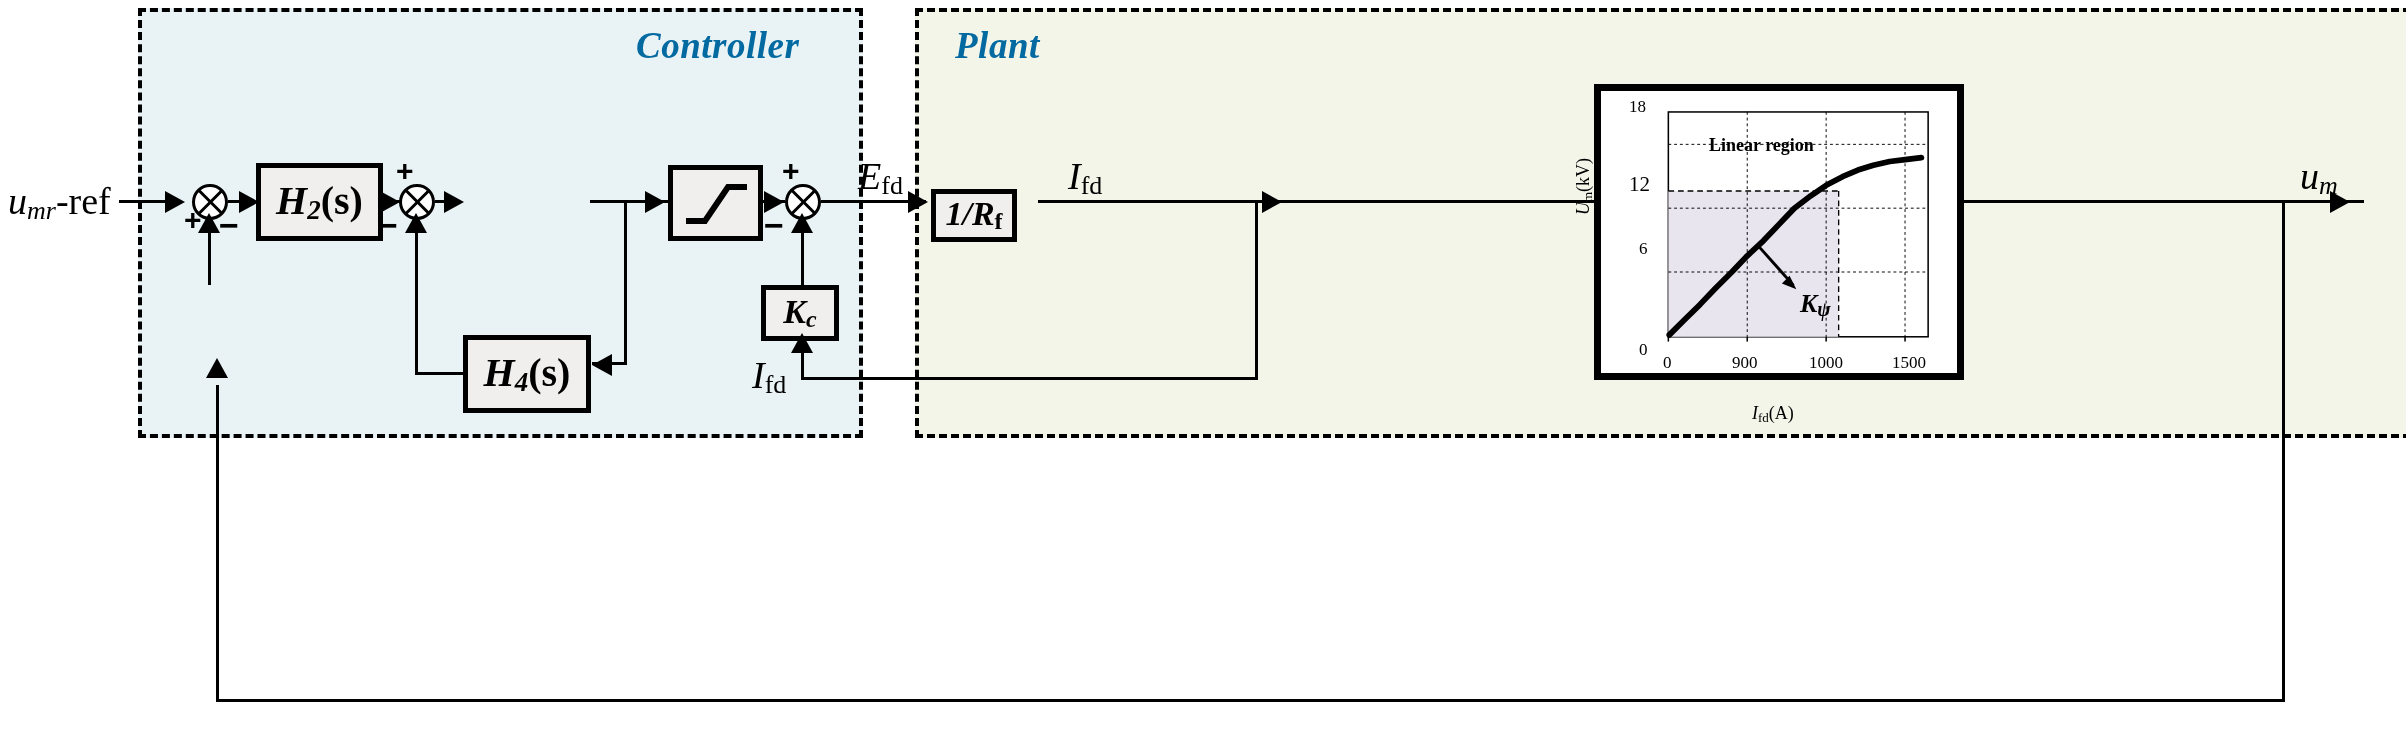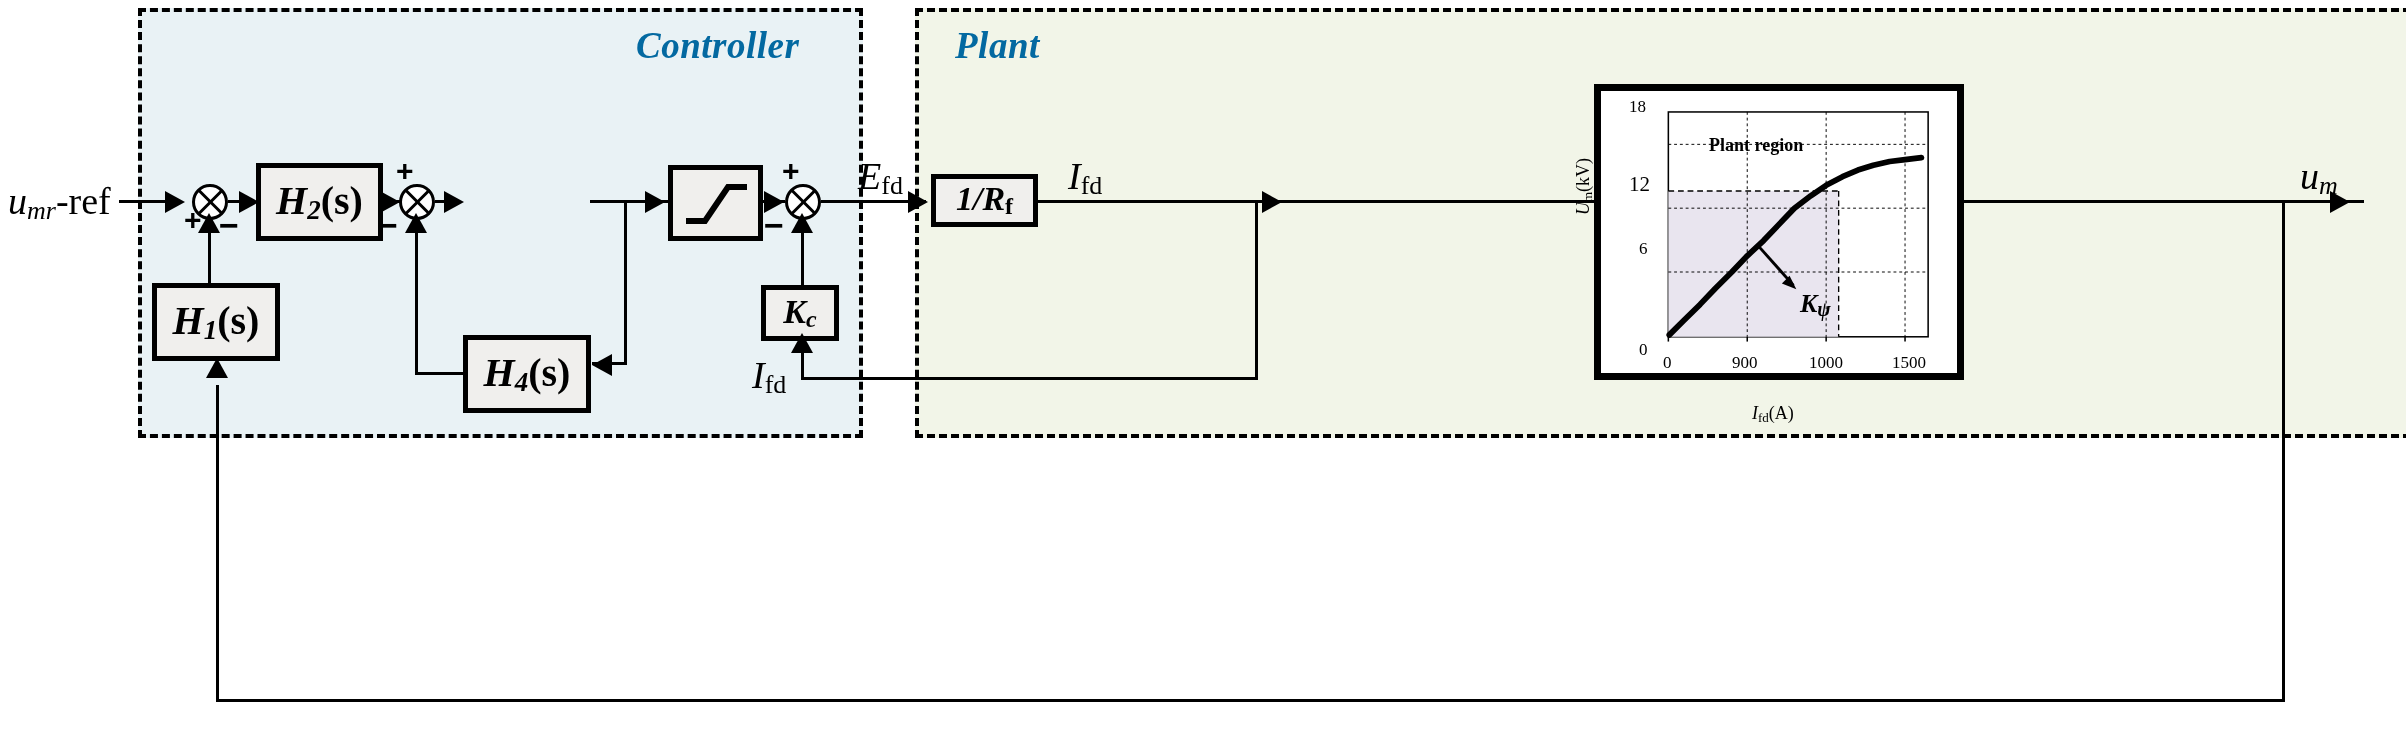--- a/index.html
+++ b/index.html
@@ -25,21 +25,21 @@
       color:#000;white-space:nowrap;line-height:1;}
   .tf-label .sub{font-size:27px;font-style:italic;vertical-align:-.18em;
       letter-spacing:0;}
   .tf-label .up{font-style:normal;}
 
   #box-h2{left:256px;top:163px;width:127px;height:78px;}
   #box-h3{left:463px;top:163px;width:127px;height:78px;}
   #box-h1{left:152px;top:283px;width:128px;height:78px;}
   #box-h4{left:463px;top:335px;width:128px;height:78px;}
   #box-kc{left:761px;top:285px;width:78px;height:56px;}
-  #box-rf{left:931px;top:174px;width:107px;height:53px;}
+  #box-rf{left:931px;top:189px;width:86px;height:53px;}
   #box-sat{left:668px;top:165px;width:95px;height:76px;}
 
   
   #box-sat svg{display:block;}
 
   
   .sum{position:absolute;width:36px;height:36px;border-radius:50%;
       border:3px solid #000;background:#fff;box-sizing:border-box;}
   .sum::before,.sum::after{content:"";position:absolute;left:50%;top:-2px;
       width:3px;height:34px;background:#000;margin-left:-1.5px;}
@@ -129,23 +129,20 @@
   <div class="ah ah-r" style="left:645px;top:191px;"></div>
 
   <div class="w wv" style="left:624px;top:200px;height:165px;"></div>
   <div class="w wh" style="left:592px;top:362px;width:35px;"></div>
   <div class="ah ah-l" style="left:592px;top:354px;"></div>
 
   <div class="tf" id="box-h4">
     <div class="tf-label"><span>H</span><span class="sub">4</span><span class="up">(s)</span></div>
   </div>
 
-  <div class="tf" id="box-h1">
-    <div class="tf-label"><span>H</span><span class="sub">1</span><span class="up">(s)</span></div>
-  </div>
 
   <div class="tf" id="box-sat">
     <svg width="70" height="52" viewBox="0 0 70 52">
       <path d="M5 44 L24 44 L47 10 L66 10" stroke="#000" stroke-width="6" fill="none" stroke-linecap="butt"></path>
     </svg>
   </div>
 
   <div class="w wh" style="left:763px;top:200px;width:22px;"></div>
   <div class="ah ah-r" style="left:764px;top:191px;"></div>
 
@@ -230,21 +227,21 @@
 
     <div class="chart-txt" style="left:151px;top:272px;font-size:18px;white-space:nowrap;margin-top:40px;">
       <span style="font-style:italic;">I</span><span style="font-size:13px;vertical-align:-.2em;">fd</span><span>(A)</span>
     </div>
 
     <div class="chart-txt" style="left:-28px;top:124px;font-size:18px;white-space:nowrap;
          transform:rotate(-90deg);transform-origin:left top;">
       <span style="font-style:italic;">U</span><span style="font-size:13px;vertical-align:-.2em;">m</span><span>(kV)</span>
     </div>
 
-    <div class="chart-txt" style="left:108px;top:44px;font-size:18px;font-weight:bold;white-space:nowrap;">Plant region</div>
+    <div class="chart-txt" style="left:108px;top:44px;font-size:18px;font-weight:bold;white-space:nowrap;">Linear region</div>
 
     <div class="chart-txt" style="left:199px;top:198px;font-size:26px;font-weight:bold;font-style:italic;white-space:nowrap;">
       <span>K</span><span style="font-size:20px;vertical-align:-.2em;">ψ</span>
     </div>
   </div>
 
   <div class="w wh" style="left:1964px;top:200px;width:400px;"></div>
   <div class="ah ah-r" style="left:2330px;top:191px;"></div>
   <div class="siglab" style="left:2300px;top:157px;">
     <span class="it">u</span><span class="subi">m</span>

